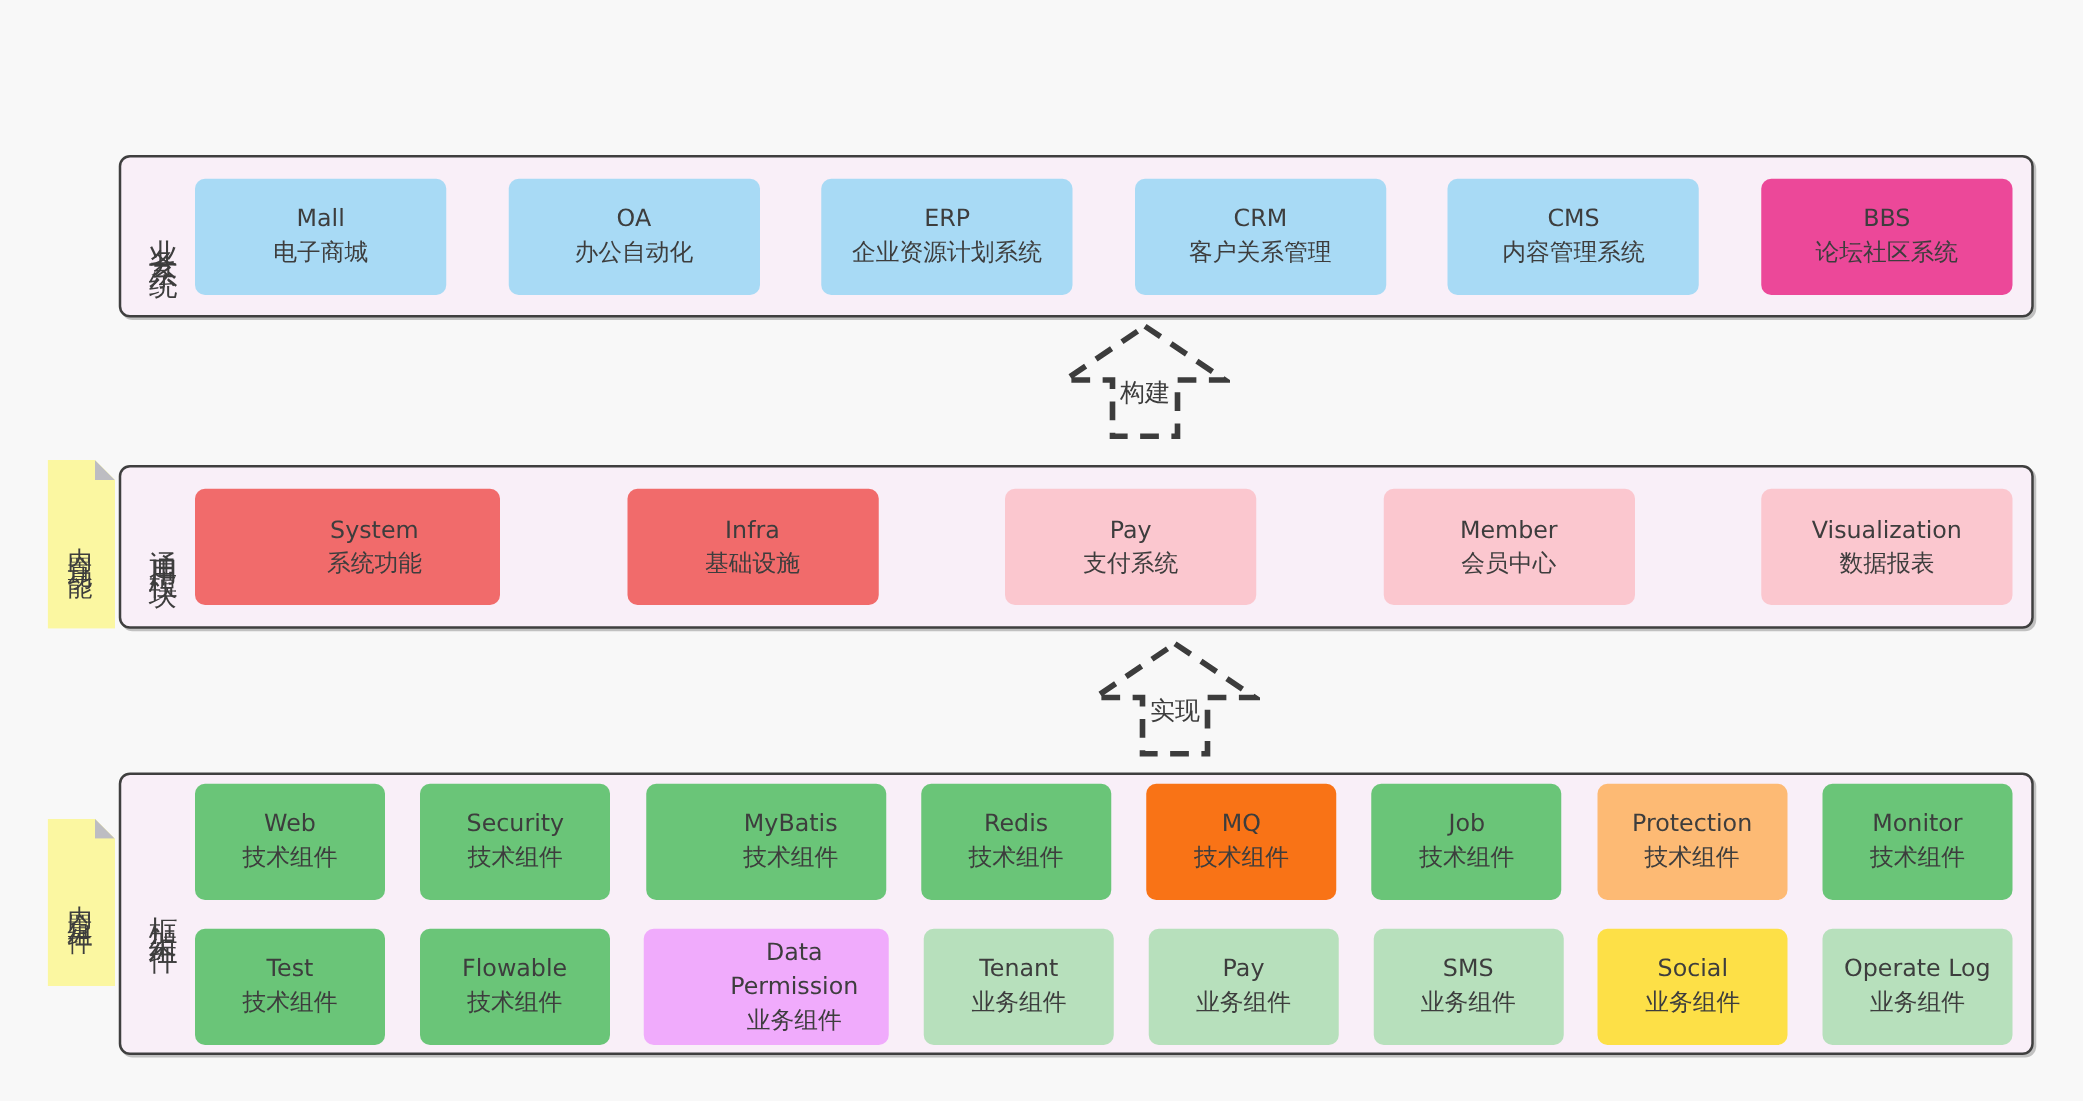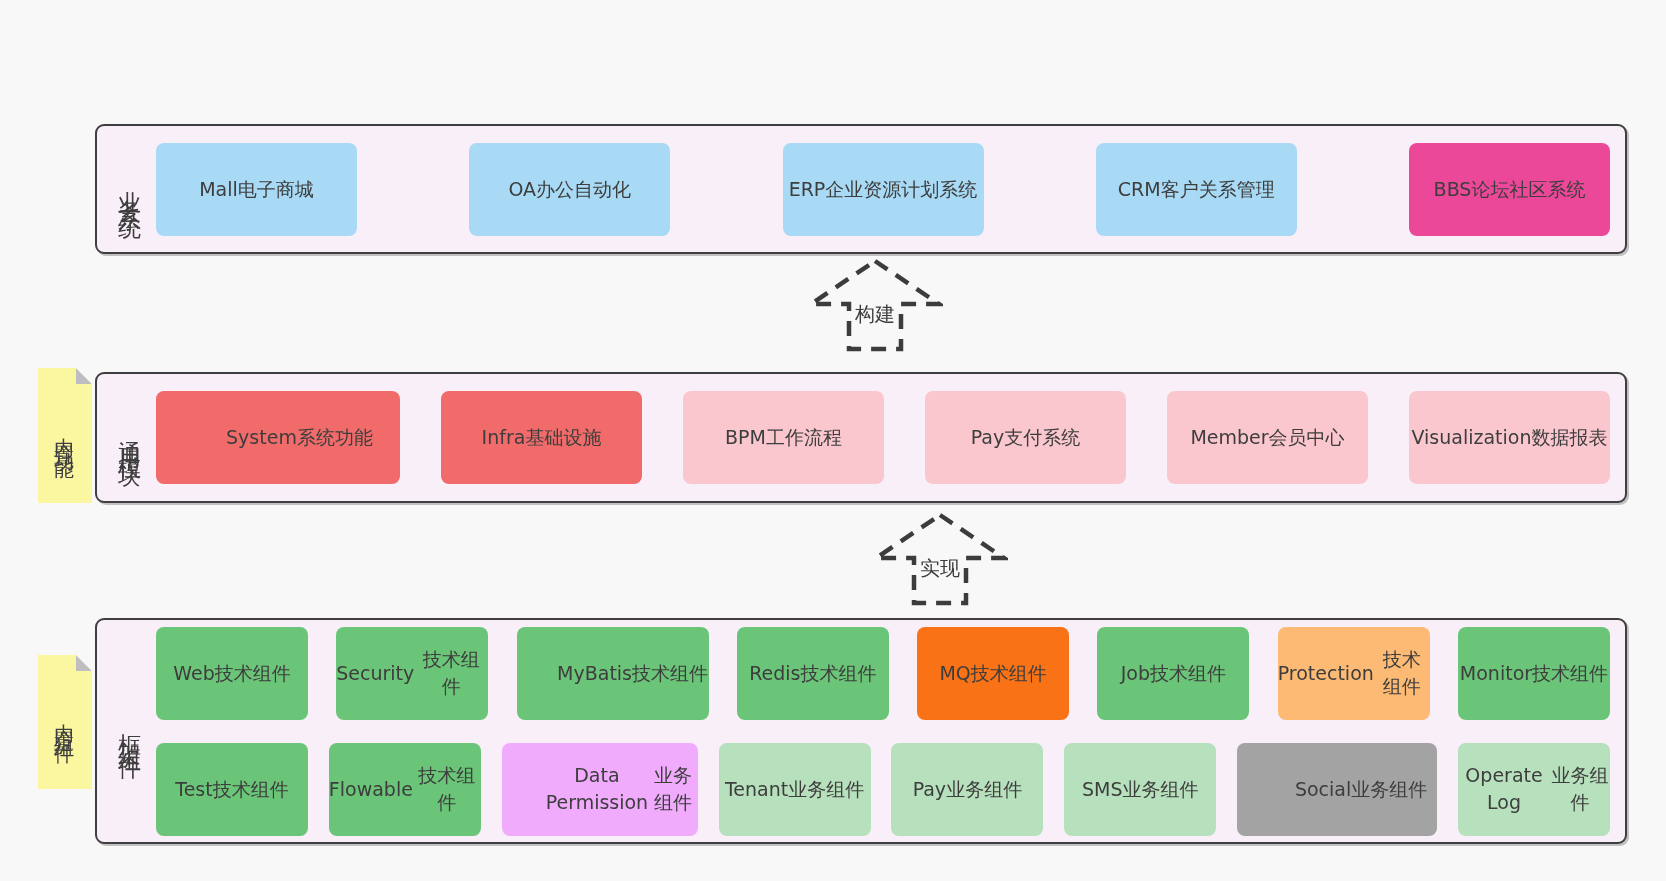--- a/index.html
+++ b/index.html
@@ -20,21 +20,21 @@
   #panel-components{top:618px;height:222px;}
   .panel-label{
     flex:0 0 auto;margin-left:13px;width:36px;text-align:center;
     writing-mode:vertical-rl;text-orientation:upright;
     font-size:23px;letter-spacing:8px;color:#3d3d3d;
   }
   .rows{flex:1;display:flex;flex-direction:column;gap:23px;padding:0 15px 0 10px;}
   .box-row{display:flex;justify-content:space-between;}
   .box{
     height:93px;border-radius:8px;
-    display:flex;flex-direction:row;justify-content:center;align-items:center;
+    display:flex;flex-direction:column;justify-content:center;align-items:center;
     text-align:center;font-size:19px;line-height:27px;color:#3d3d3d;
   }
   .box.cols6{width:201px;}
   .box.cols8{width:152px;}
   
   .sticky-note{
     position:absolute;width:54px;background:#fbf7a1;
     display:flex;justify-content:center;align-items:center;
     clip-path:polygon(0 0,calc(100% - 16px) 0,100% 16px,100% 100%,0 100%);
   }
@@ -43,21 +43,21 @@
   .note-text{
     writing-mode:vertical-rl;text-orientation:upright;
     font-size:20px;letter-spacing:7px;color:#3d3d3d;
   }
   .note-fold{
     position:absolute;top:0;right:0;width:16px;height:16px;background:#bdbdc2;
     clip-path:polygon(0 0,100% 100%,0 100%);
   }
   
   .arrow{position:absolute;width:136px;height:96px;}
-  #arrow-build{left:807px;top:257px;}
+  #arrow-build{left:848px;top:257px;}
   #arrow-implement{left:872px;top:511px;}
   .arrow svg{display:block;width:100%;height:100%;}
   .arrow-path{fill:none;stroke:#3c3c3c;stroke-width:4.5;stroke-dasharray:15 10;}
   .arrow-label{
     position:absolute;left:0;right:0;top:44px;text-align:center;
     font-size:20px;color:#3d3d3d;background:transparent;
   }
   .arrow-label span{background:#f8f8f8;padding:1px 3px;}
 </style>
 </head>
@@ -87,20 +87,24 @@
             <div>办公自动化</div>
           </div>
           <div class="box cols6" style="background: rgb(168, 218, 245);">
             <div>ERP</div>
             <div>企业资源计划系统</div>
           </div>
           <div class="box cols6" style="background: rgb(168, 218, 245);">
             <div>CRM</div>
             <div>客户关系管理</div>
           </div>
+          <div class="box cols6" style="background: rgb(168, 218, 245);">
+            <div>CMS</div>
+            <div>内容管理系统</div>
+          </div>
           <div class="box cols6" style="background: #ec4899; text-align: center;">
             <div>BBS</div>
             <div>论坛社区系统</div>
           </div>
         </div>
       </div>
   </section>
 
   <div class="arrow" id="arrow-build">
     <svg viewBox="0 0 136 96">
@@ -115,24 +119,20 @@
         <div class="box-row">
           <div class="box cols6" style="background: rgb(241, 107, 107); padding-left: 43px;">
             <div>System</div>
             <div>系统功能</div>
           </div>
           <div class="box cols6" style="background: rgb(241, 107, 107);">
             <div>Infra</div>
             <div>基础设施</div>
           </div>
           <div class="box cols6" style="background: rgb(251, 199, 207);">
-            <div>BPM</div>
-            <div>工作流程</div>
-          </div>
-          <div class="box cols6" style="background: rgb(251, 199, 207);">
             <div>Pay</div>
             <div>支付系统</div>
           </div>
           <div class="box cols6" style="background: rgb(251, 199, 207); text-align: right;">
             <div>Member</div>
             <div>会员中心</div>
           </div>
           <div class="box cols6" style="background: rgb(251, 199, 207);">
             <div>Visualization</div>
             <div>数据报表</div>
@@ -203,21 +203,21 @@
             <div>业务组件</div>
           </div>
           <div class="box cols8" style="background: rgb(183, 224, 188);">
             <div>Pay</div>
             <div>业务组件</div>
           </div>
           <div class="box cols8" style="background: rgb(183, 224, 188);">
             <div>SMS</div>
             <div>业务组件</div>
           </div>
-          <div class="box cols8" style="background: #a3a3a3; padding-left: 48px;">
+          <div class="box cols8" style="background: #fde047;">
             <div>Social</div>
             <div>业务组件</div>
           </div>
           <div class="box cols8" style="background: rgb(183, 224, 188);">
             <div>Operate Log</div>
             <div>业务组件</div>
           </div>
         </div>
       </div>
   </section>

